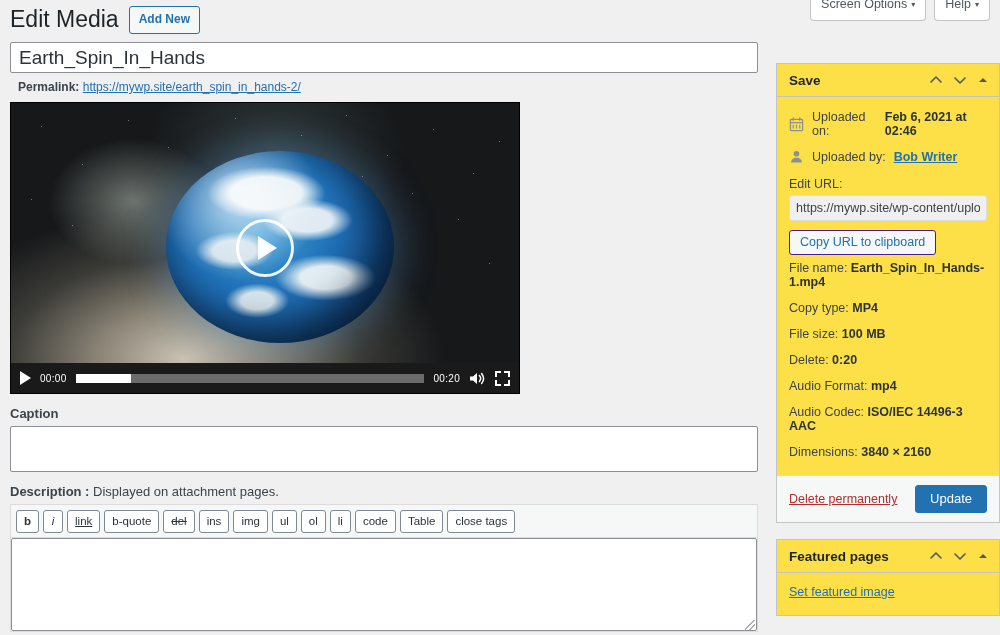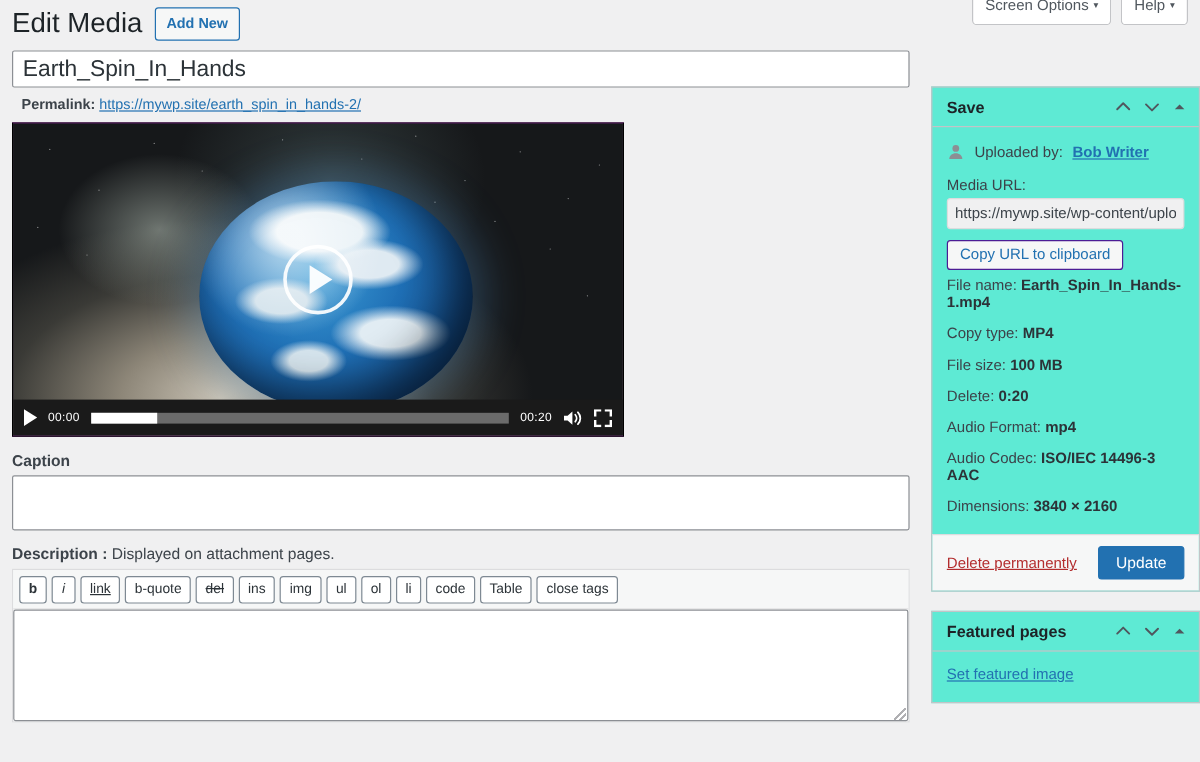--- a/index.html
+++ b/index.html
@@ -79,23 +79,23 @@
     font-size: 12px; color: #3c434a;
     padding: 7px 0 8px 8px;
     font-weight: 600;
   }
   .permalink-row a {
     color: #2271b1; text-decoration: underline; font-weight: 400;
   }
 
   
   .video-box {
-    width: 510px; height: 262px;
+    width: 510px; height: 292px;
     position: relative;
-    background: #d946ef;
+    background: #0c4a6e;
     overflow: hidden;
     border: 1px solid #000;
   }
   .video-poster {
     position: absolute; inset: 0;
     background:
       radial-gradient(ellipse 120px 90px at 24% 34%, rgba(196,208,196,0.50), rgba(196,208,196,0) 70%),
       radial-gradient(ellipse 180px 150px at 52% 18%, rgba(120,150,150,0.28), rgba(0,0,0,0) 72%),
       radial-gradient(ellipse 260px 150px at 34% 88%, #c9c2b4 0%, #8d8678 32%, #3a3a36 68%, #16181a 100%),
       radial-gradient(ellipse 200px 120px at 78% 92%, #b9b2a5 0%, #6e6a60 40%, #1b1d1e 85%),
@@ -221,21 +221,21 @@
     position: absolute; right: 2px; bottom: 1px;
     width: 10px; height: 10px;
     pointer-events: none;
     background:
       linear-gradient(135deg, transparent 0 45%, #b0b0b3 45% 55%, transparent 55% 100%),
       linear-gradient(135deg, transparent 0 70%, #b0b0b3 70% 80%, transparent 80% 100%);
   }
 
   
   .postbox {
-    background: #5eead4;
+    background: #fde047;
     border: 1px solid #c3c4c7;
     margin-bottom: 16px;
   }
   .postbox-header {
     display: flex; align-items: center;
     height: 33px;
     padding: 0 10px 0 12px;
     border-bottom: 1px solid #c3c4c7;
   }
   .postbox-title {
@@ -437,33 +437,45 @@
           </span>
           <span>
             <svg width="12" height="12" viewBox="0 0 12 12">
                 <path d="M2 8l4-4 4 4z" fill="#50575e"></path>
               </svg>
           </span>
         </span>
       </div>
       <div class="postbox-body">
 
+        <div class="misc-row">
+          <span class="ico">
+            <svg width="15" height="15" viewBox="0 0 16 16">
+              <rect x="1.5" y="2.5" width="13" height="12" rx="1" stroke="#8c8f94" stroke-width="1.4" fill="none"></rect>
+              <path d="M1.5 6h13" stroke="#8c8f94" stroke-width="1.4"></path>
+              <path d="M4.5 8.2v4M8 8.2v4M11.5 8.2v4" stroke="#8c8f94" stroke-width="1.2"></path>
+              <path d="M4.5 1v2.4M11.5 1v2.4" stroke="#8c8f94" stroke-width="1.4" stroke-linecap="round"></path>
+            </svg>
+          </span>
+          <span>Uploaded on:</span>
+          <b>Feb 6, 2021 at 02:46</b>
+        </div>
 
         <div class="misc-row">
           <span class="ico">
             <svg width="15" height="15" viewBox="0 0 16 16">
               <circle cx="8" cy="5" r="3" fill="#8c8f94"></circle>
               <path d="M2.2 14.5c0-3.2 2.6-5.2 5.8-5.2s5.8 2 5.8 5.2z" fill="#8c8f94"></path>
             </svg>
           </span>
           <span>Uploaded by:</span>
           <a href="#">Bob Writer</a>
         </div>
 
-        <div class="url-label">Media URL:</div>
+        <div class="url-label">Edit URL:</div>
         <input class="url-input" type="text" readonly="" value="https://mywp.site/wp-content/uploads," style="">
 
         <button class="copy-btn">Copy URL to clipboard</button>
 
         <div class="misc-line">
           <span>File name:</span>
           <b>Earth_Spin_In_Hands-1.mp4</b>
         </div>
         <div class="misc-line">
           <span>Copy type:</span>

